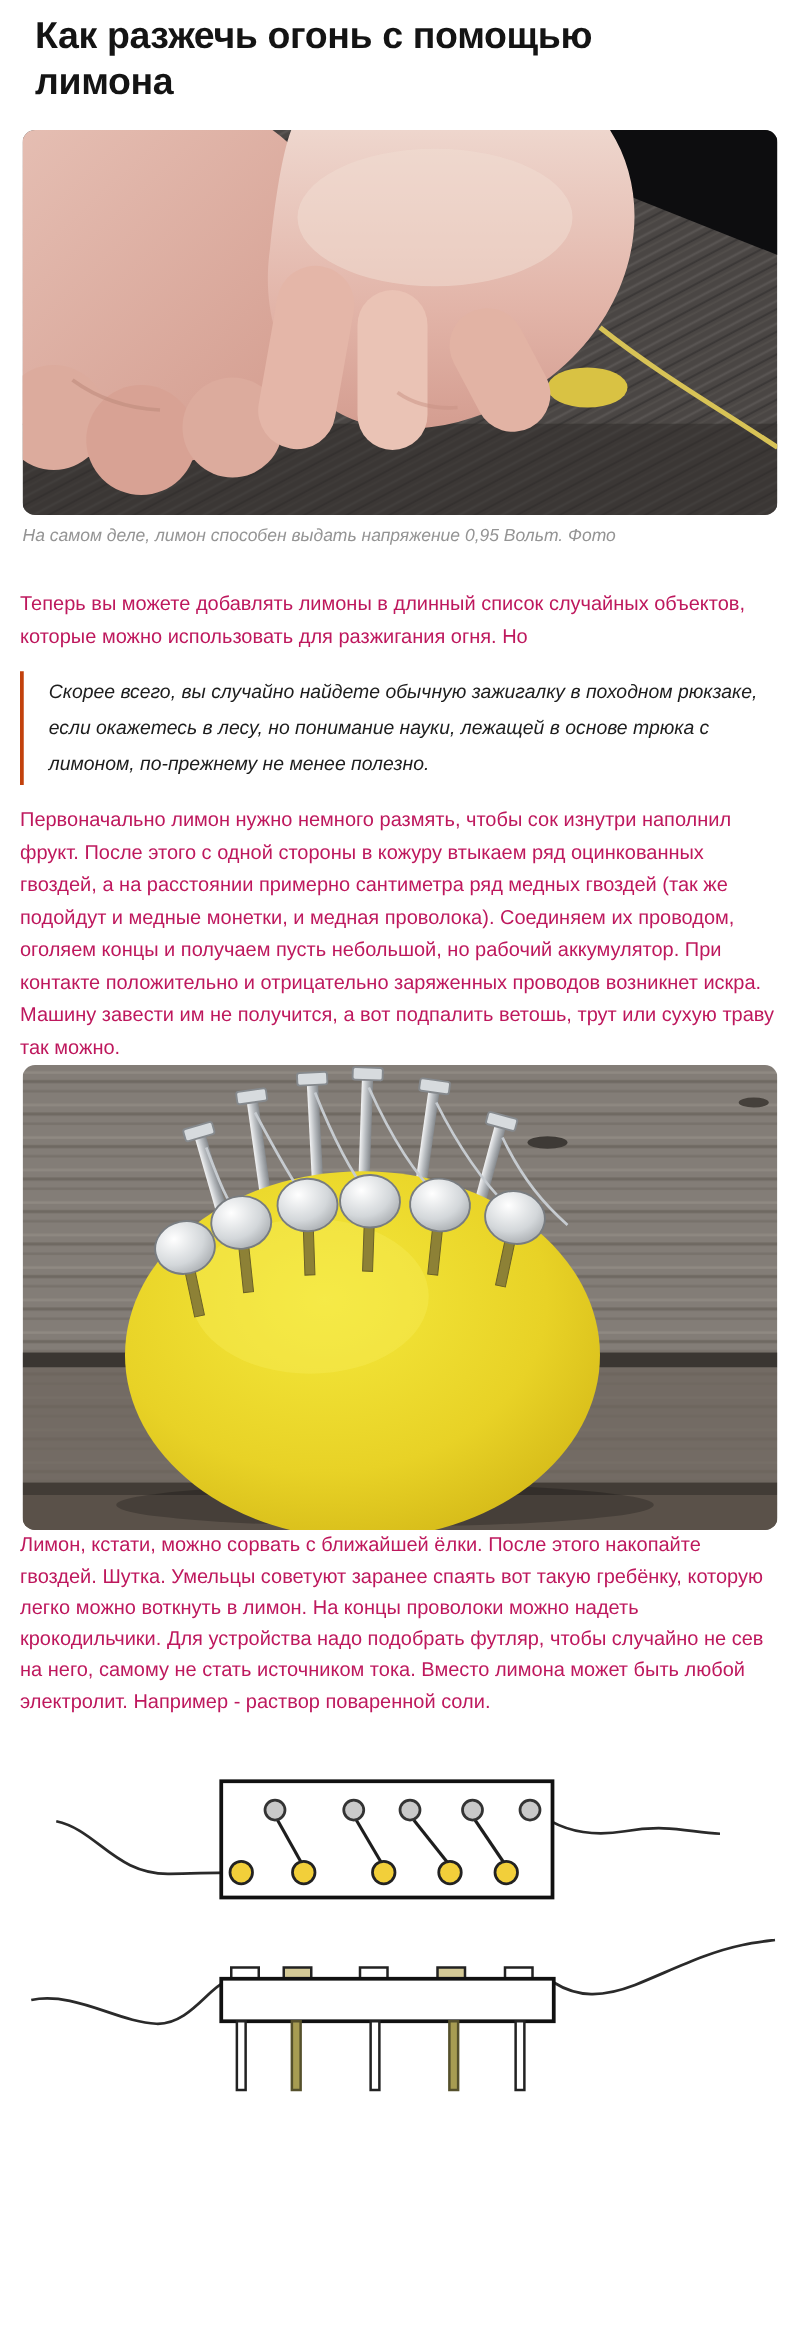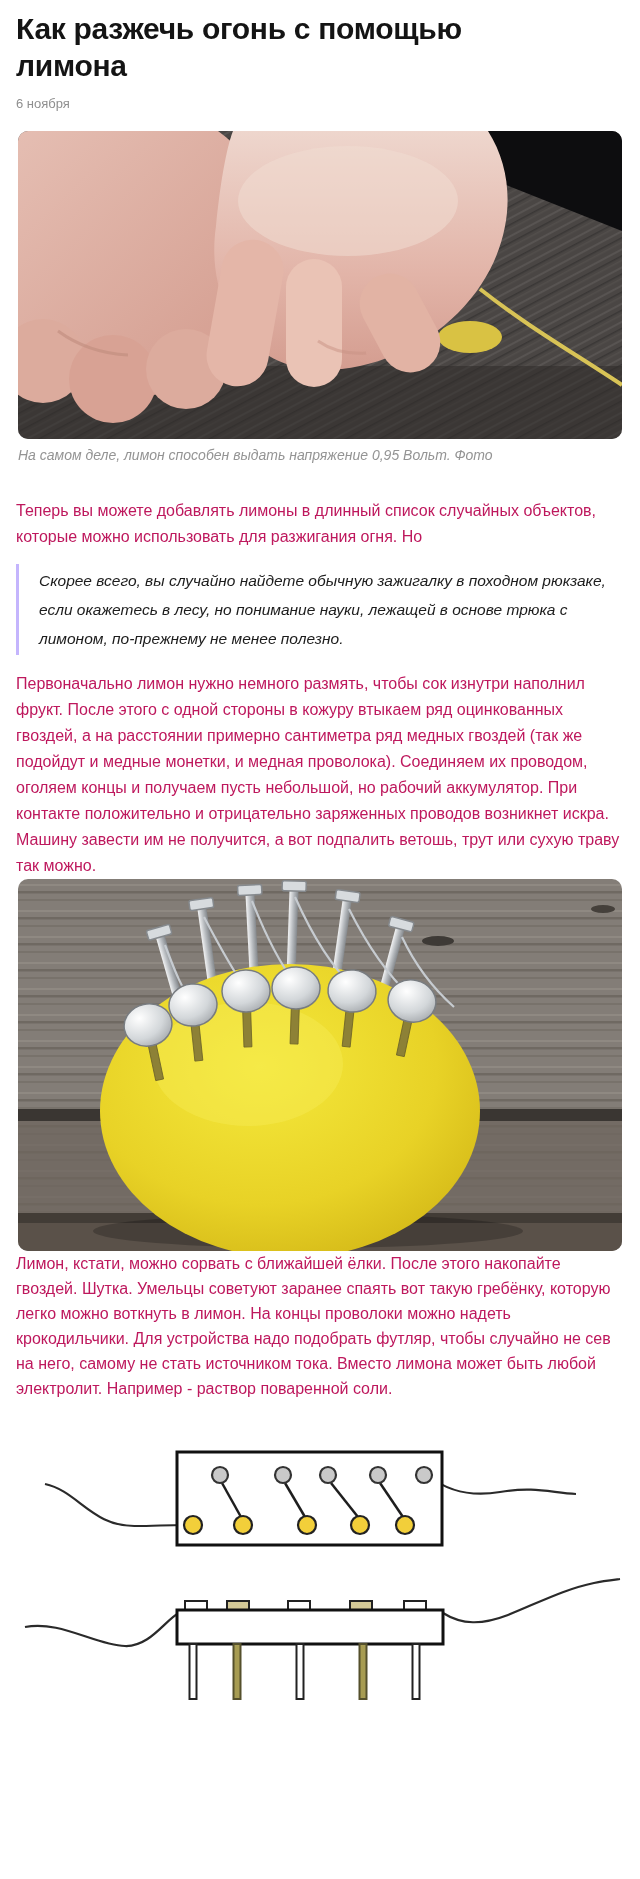--- a/index.html
+++ b/index.html
@@ -1,54 +1,53 @@
 <!DOCTYPE html>
 <html lang="ru"><head>
 <meta charset="utf-8">
 <style>
   html,body{margin:0;padding:0;background:#ffffff;}
   body{width:640px;height:1879px;overflow:hidden;
        font-family:"Liberation Sans",sans-serif;color:#1d1d1d;}
   .page{width:640px;height:1879px;background:#fff;position:relative;}
 
-  h1.title{margin:0;padding:10px 24px 0 16px;max-width:540px;
+  h1.title{margin:0;padding:10px 24px 0 28px;max-width:540px;
            font-size:30px;line-height:37px;font-weight:700;color:#141414;
            letter-spacing:-.3px;}
   .date{margin:12px 16px 0;font-size:13px;color:#8f8f8f;}
 
   p{margin:0;}
   .intro{margin:20px 16px 0;font-size:16.5px;font-weight:700;
          line-height:31px;color:#000;}
 
   figure{margin:0;}
   .photo{margin:20px 18px 0;width:604px;border-radius:10px;overflow:hidden;
          line-height:0;}
   .photo svg{display:block;}
   .caption{margin:8px 18px 0;font-size:14px;font-style:italic;color:#949494;
            line-height:17px;}
 
   .para{margin:0 16px;font-size:16px;line-height:26px;color:#be185d;}
   .para1{margin-top:34px;}
   blockquote.quote{margin:14px 16px 0;padding:2px 8px 2px 20px;
-         border-left:3px solid #c4b5fd;font-style:italic;
+         border-left:3px solid #c2410c;font-style:italic;
          font-size:15.5px;line-height:29px;color:#1c1c1c;}
   .para2{margin-top:16px;}
   .photo2{margin-top:0;}
   .para3{margin-top:0;line-height:25px;}
 
   .diagram{margin:0;width:640px;line-height:0;}
 </style>
 </head>
 <body>
 
 <div class="page">
 
   <h1 class="title">Как разжечь огонь с помощью лимона</h1>
 
-  <div class="date">6 ноября</div>
 
 
   <figure class="photo photo1">
     <svg width="604" height="308" viewBox="0 0 604 308">
       <defs>
         <linearGradient id="skinA" x1="0" y1="0" x2="0" y2="1">
           <stop offset="0" stop-color="#eed6cd"></stop>
             <stop offset="0.6" stop-color="#e2b4a8"></stop>
             <stop offset="1" stop-color="#d49d90"></stop>
         </linearGradient>

